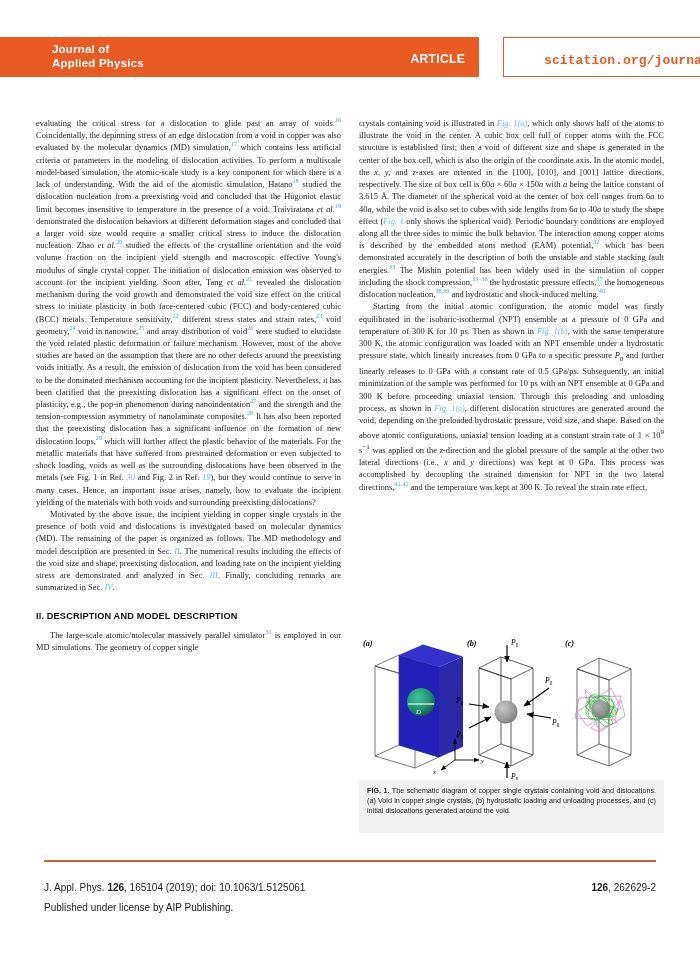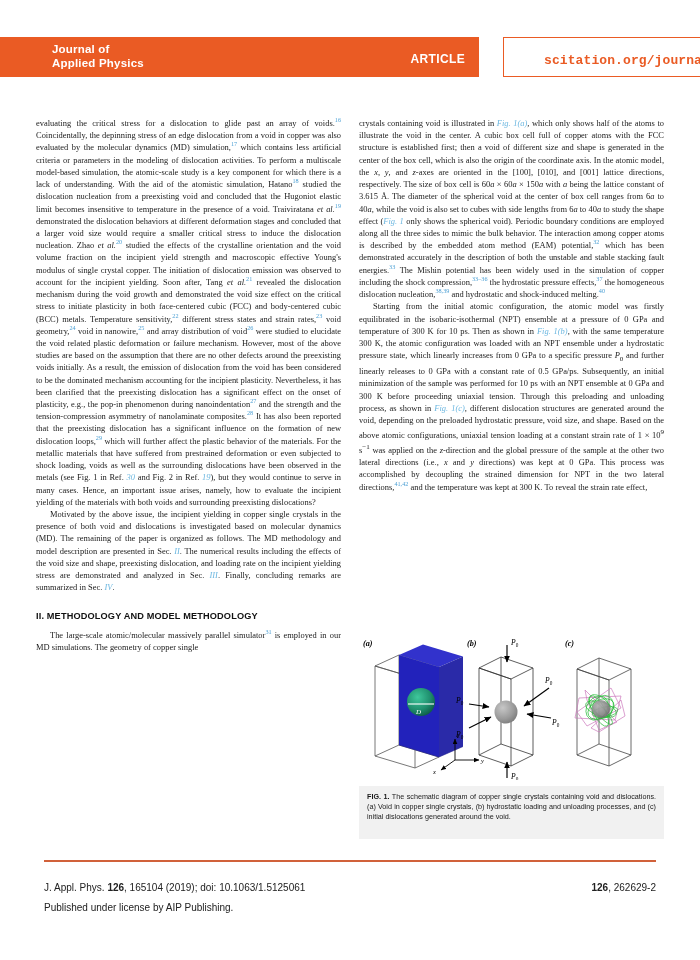--- a/index.html
+++ b/index.html
@@ -136,21 +136,21 @@
   }
   .panel-label {
     position: absolute;
     font-family: "Liberation Serif", serif;
     font-weight: bold;
     font-style: italic;
     font-size: 8.2px;
     color: #000;
   }
   .figure-caption {
-    margin-top: 6px;
+    margin-top: 0;
     background: #f1f1f1;
     padding: 6px 8px 16px 8px;
     box-sizing: border-box;
     width: 305px;
     font-family: "Liberation Sans", sans-serif;
     font-size: 7.2px;
     line-height: 10.2px;
     color: #1a1a1a;
     text-align: justify;
   }
@@ -195,21 +195,21 @@
     <div class="article-label">ARTICLE</div>
   </div>
   <div class="url-box">
     <div class="url-text">scitation.org/journal/jap</div>
   </div>
 </div>
 
 <div class="col col-left">
   <p>evaluating the critical stress for a dislocation to glide past an array of voids.<sup class="ref">16</sup> Coincidentally, the depinning stress of an edge dislocation from a void in copper was also evaluated by the molecular dynamics (MD) simulation,<sup class="ref">17</sup> which contains less artificial criteria or parameters in the modeling of dislocation activities. To perform a multiscale model-based simulation, the atomic-scale study is a key component for which there is a lack of understanding. With the aid of the atomistic simulation, Hatano<sup class="ref">18</sup> studied the dislocation nucleation from a preexisting void and concluded that the Hugoniot elastic limit becomes insensitive to temperature in the presence of a void. Traiviratana <span class="italic">et al.</span><sup class="ref">19</sup> demonstrated the dislocation behaviors at different deformation stages and concluded that a larger void size would require a smaller critical stress to induce the dislocation nucleation. Zhao <span class="italic">et al.</span><sup class="ref">20</sup> studied the effects of the crystalline orientation and the void volume fraction on the incipient yield strength and macroscopic effective Young's modulus of single crystal copper. The initiation of dislocation emission was observed to account for the incipient yielding. Soon after, Tang <span class="italic">et al.</span><sup class="ref">21</sup> revealed the dislocation mechanism during the void growth and demonstrated the void size effect on the critical stress to initiate plasticity in both face-centered cubic (FCC) and body-centered cubic (BCC) metals. Temperature sensitivity,<sup class="ref">22</sup> different stress states and strain rates,<sup class="ref">23</sup> void geometry,<sup class="ref">24</sup> void in nanowire,<sup class="ref">25</sup> and array distribution of void<sup class="ref">26</sup> were studied to elucidate the void related plastic deformation or failure mechanism. However, most of the above studies are based on the assumption that there are no other defects around the preexisting voids initially. As a result, the emission of dislocation from the void has been considered to be the dominated mechanism accounting for the incipient plasticity. Nevertheless, it has been clarified that the preexisting dislocation has a significant effect on the onset of plasticity, e.g., the pop-in phenomenon during nanoindentation<sup class="ref">27</sup> and the strength and the tension-compression asymmetry of nanolaminate composites.<sup class="ref">28</sup> It has also been reported that the preexisting dislocation has a significant influence on the formation of new dislocation loops,<sup class="ref">29</sup> which will further affect the plastic behavior of the materials. For the metallic materials that have suffered from prestrained deformation or even subjected to shock loading, voids as well as the surrounding dislocations have been observed in the metals (see Fig. 1 in Ref. <a class="xref" href="#">30</a> and Fig. 2 in Ref. <a class="xref" href="#">19</a>), but they would continue to serve in many cases. Hence, an important issue arises, namely, how to evaluate the incipient yielding of the materials with both voids and surrounding preexisting dislocations?</p>
   <p class="indent">Motivated by the above issue, the incipient yielding in copper single crystals in the presence of both void and dislocations is investigated based on molecular dynamics (MD). The remaining of the paper is organized as follows. The MD methodology and model description are presented in Sec. <a class="xref" href="#">II</a>. The numerical results including the effects of the void size and shape, preexisting dislocation, and loading rate on the incipient yielding stress are demonstrated and analyzed in Sec. <a class="xref" href="#">III</a>. Finally, concluding remarks are summarized in Sec. <a class="xref" href="#">IV</a>.</p>
-  <div class="section-heading">II. METHODOLOGY AND MODEL METHODOLOGY</div>
+  <div class="section-heading">II. DESCRIPTION AND MODEL DESCRIPTION</div>
   <p class="indent">The large-scale atomic/molecular massively parallel simulator<sup class="ref">31</sup> is employed in our MD simulations. The geometry of copper single</p>
 </div>
 
 <div class="col col-right">
   <p>crystals containing void is illustrated in <a class="xref" href="#">Fig. 1(a)</a>, which only shows half of the atoms to illustrate the void in the center. A cubic box cell full of copper atoms with the FCC structure is established first; then a void of different size and shape is generated in the center of the box cell, which is also the origin of the coordinate axis. In the atomic model, the <span class="italic">x</span>, <span class="italic">y</span>, and <span class="italic">z</span>-axes are oriented in the [100], [010], and [001] lattice directions, respectively. The size of box cell is 60<span class="italic">a</span> × 60<span class="italic">a</span> × 150<span class="italic">a</span> with <span class="italic">a</span> being the lattice constant of 3.615 Å. The diameter of the spherical void at the center of box cell ranges from 6<span class="italic">a</span> to 40<span class="italic">a</span>, while the void is also set to cubes with side lengths from 6<span class="italic">a</span> to 40<span class="italic">a</span> to study the shape effect (<a class="xref" href="#">Fig. 1</a> only shows the spherical void). Periodic boundary conditions are employed along all the three sides to mimic the bulk behavior. The interaction among copper atoms is described by the embedded atom method (EAM) potential,<sup class="ref">32</sup> which has been demonstrated accurately in the description of both the unstable and stable stacking fault energies.<sup class="ref">33</sup> The Mishin potential has been widely used in the simulation of copper including the shock compression,<sup class="ref">33–36</sup> the hydrostatic pressure effects,<sup class="ref">37</sup> the homogeneous dislocation nucleation,<sup class="ref">38,39</sup> and hydrostatic and shock-induced melting.<sup class="ref">40</sup></p>
   <p class="indent">Starting from the initial atomic configuration, the atomic model was firstly equilibrated in the isobaric-isothermal (NPT) ensemble at a pressure of 0 GPa and temperature of 300 K for 10 ps. Then as shown in <a class="xref" href="#">Fig. 1(b)</a>, with the same temperature 300 K, the atomic configuration was loaded with an NPT ensemble under a hydrostatic pressure state, which linearly increases from 0 GPa to a specific pressure <span class="italic">P</span><sub>0</sub> and further linearly releases to 0 GPa with a constant rate of 0.5 GPa/ps. Subsequently, an initial minimization of the sample was performed for 10 ps with an NPT ensemble at 0 GPa and 300 K before proceeding uniaxial tension. Through this preloading and unloading process, as shown in <a class="xref" href="#">Fig. 1(c)</a>, different dislocation structures are generated around the void, depending on the preloaded hydrostatic pressure, void size, and shape. Based on the above atomic configurations, uniaxial tension loading at a constant strain rate of 1 × 10<sup>9</sup> s<sup>−1</sup> was applied on the <span class="italic">z</span>-direction and the global pressure of the sample at the other two lateral directions (i.e., <span class="italic">x</span> and <span class="italic">y</span> directions) was kept at 0 GPa. This process was accomplished by decoupling the strained dimension for NPT in the two lateral directions,<sup class="ref">41,42</sup> and the temperature was kept at 300 K. To reveal the strain rate effect,</p>
 </div>
 
 <div class="figure">
   <div class="figure-art">

